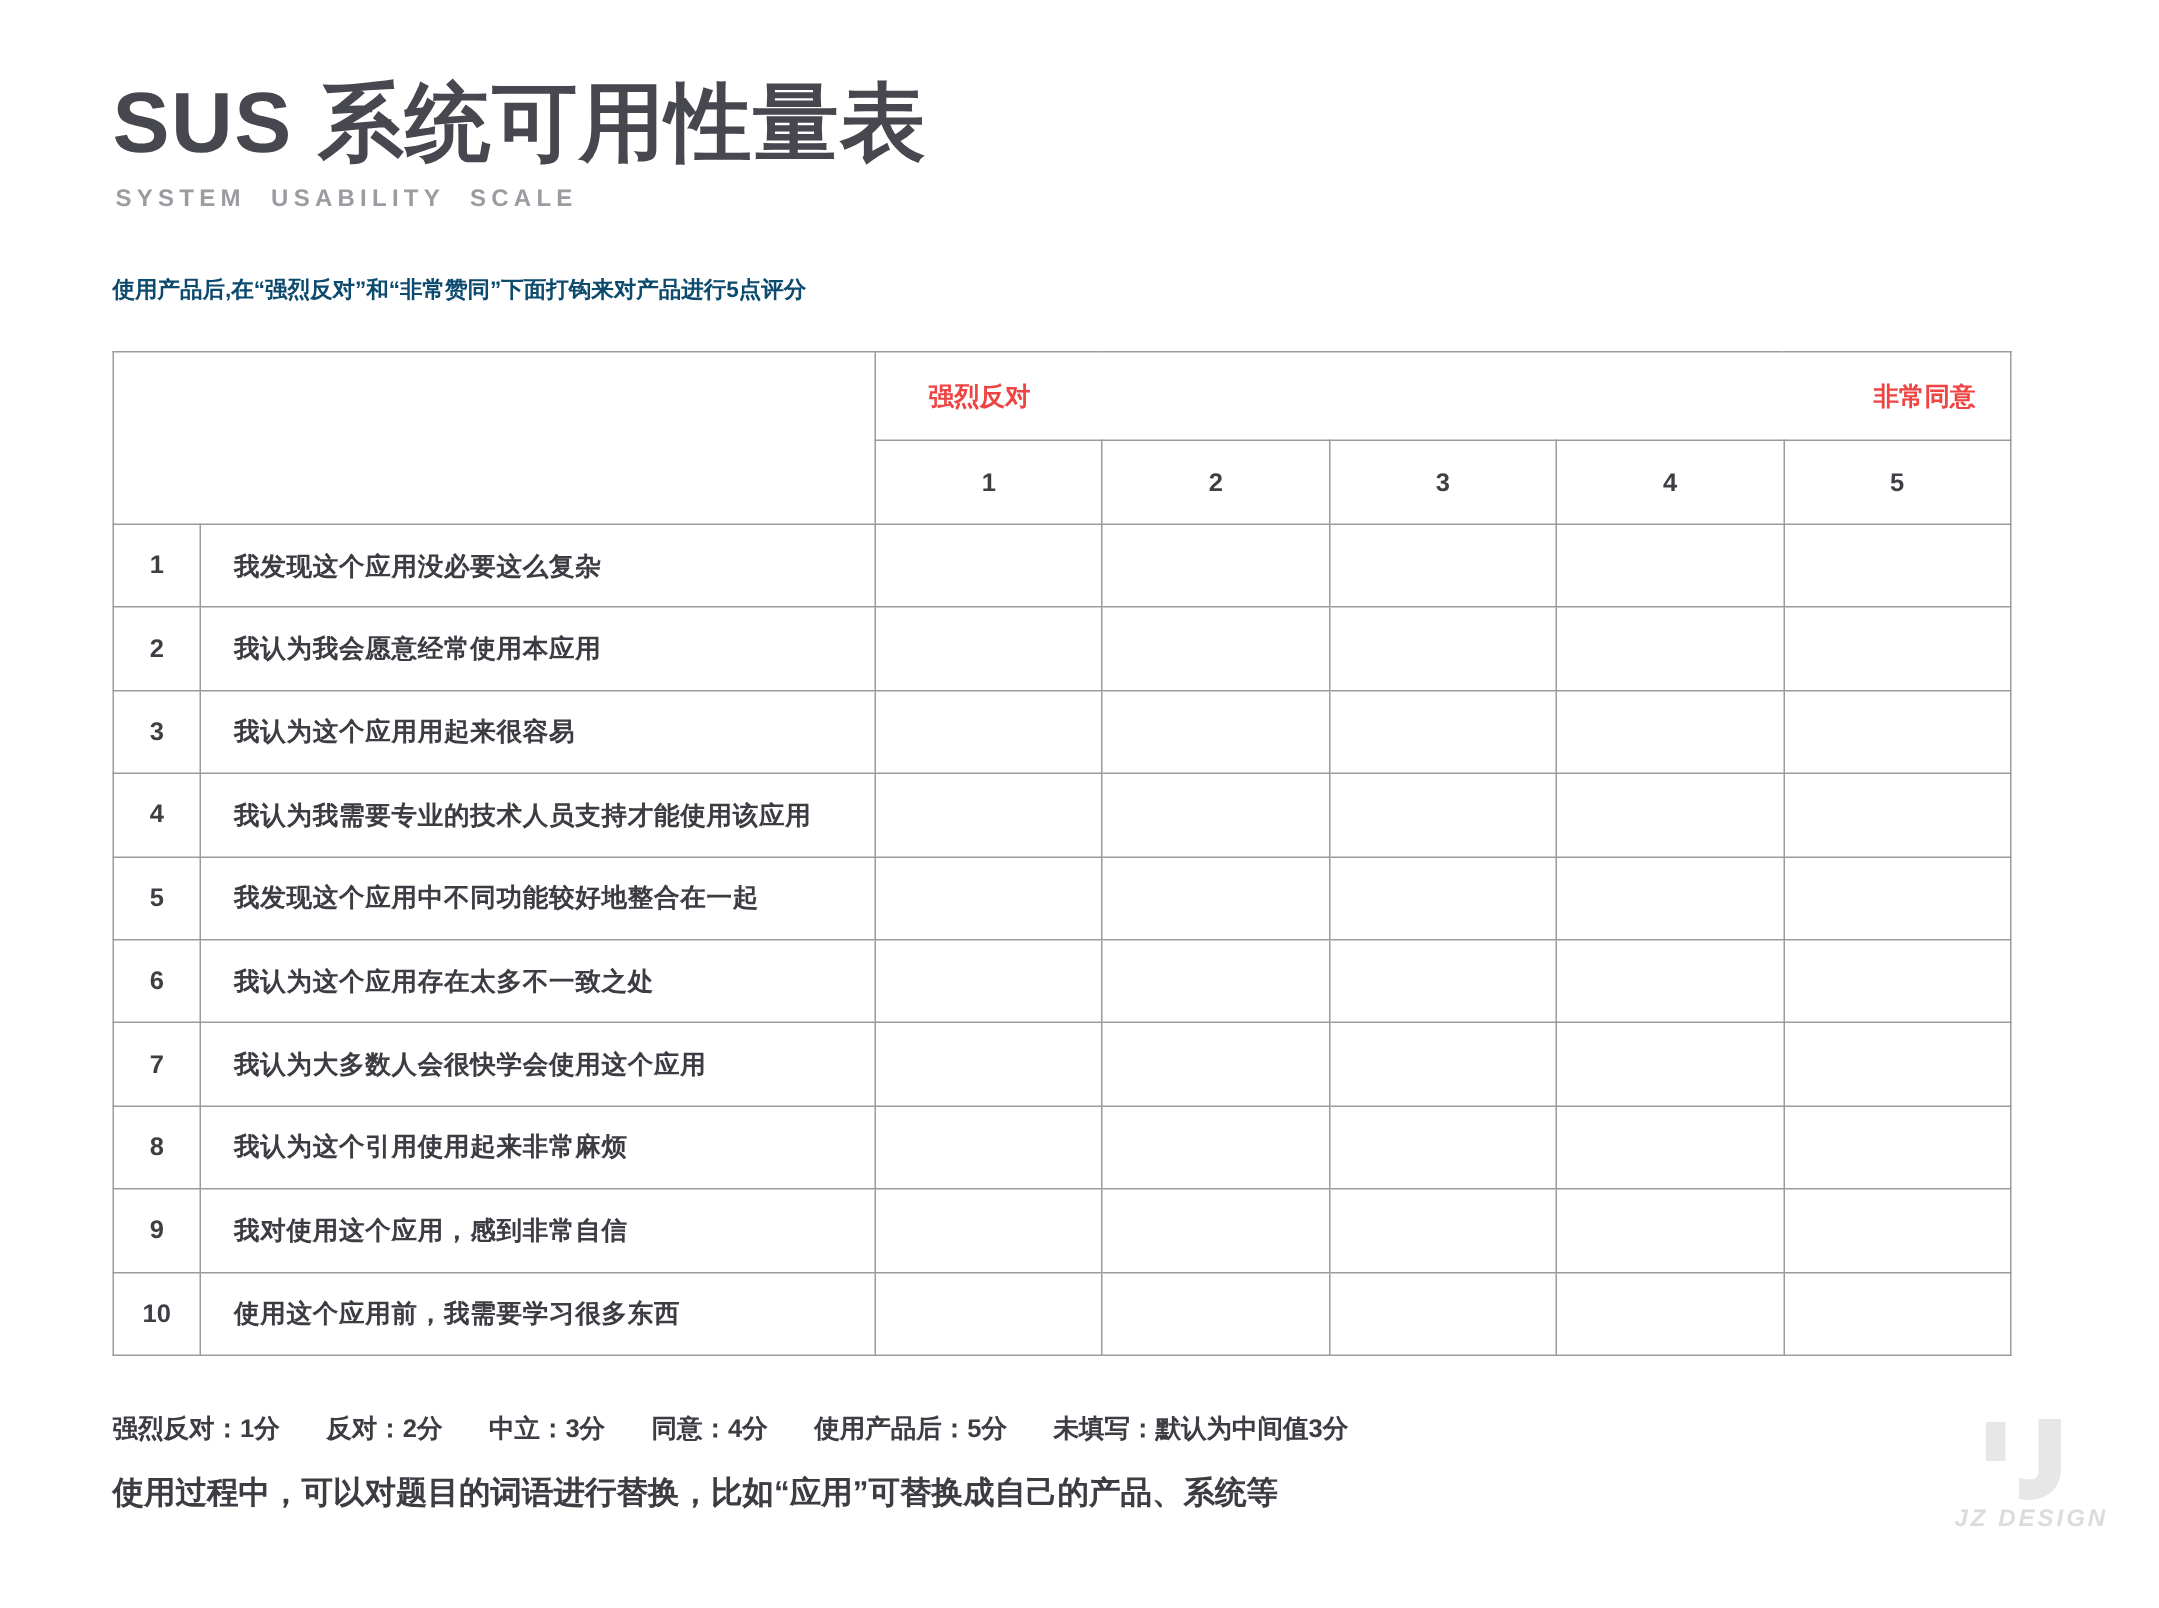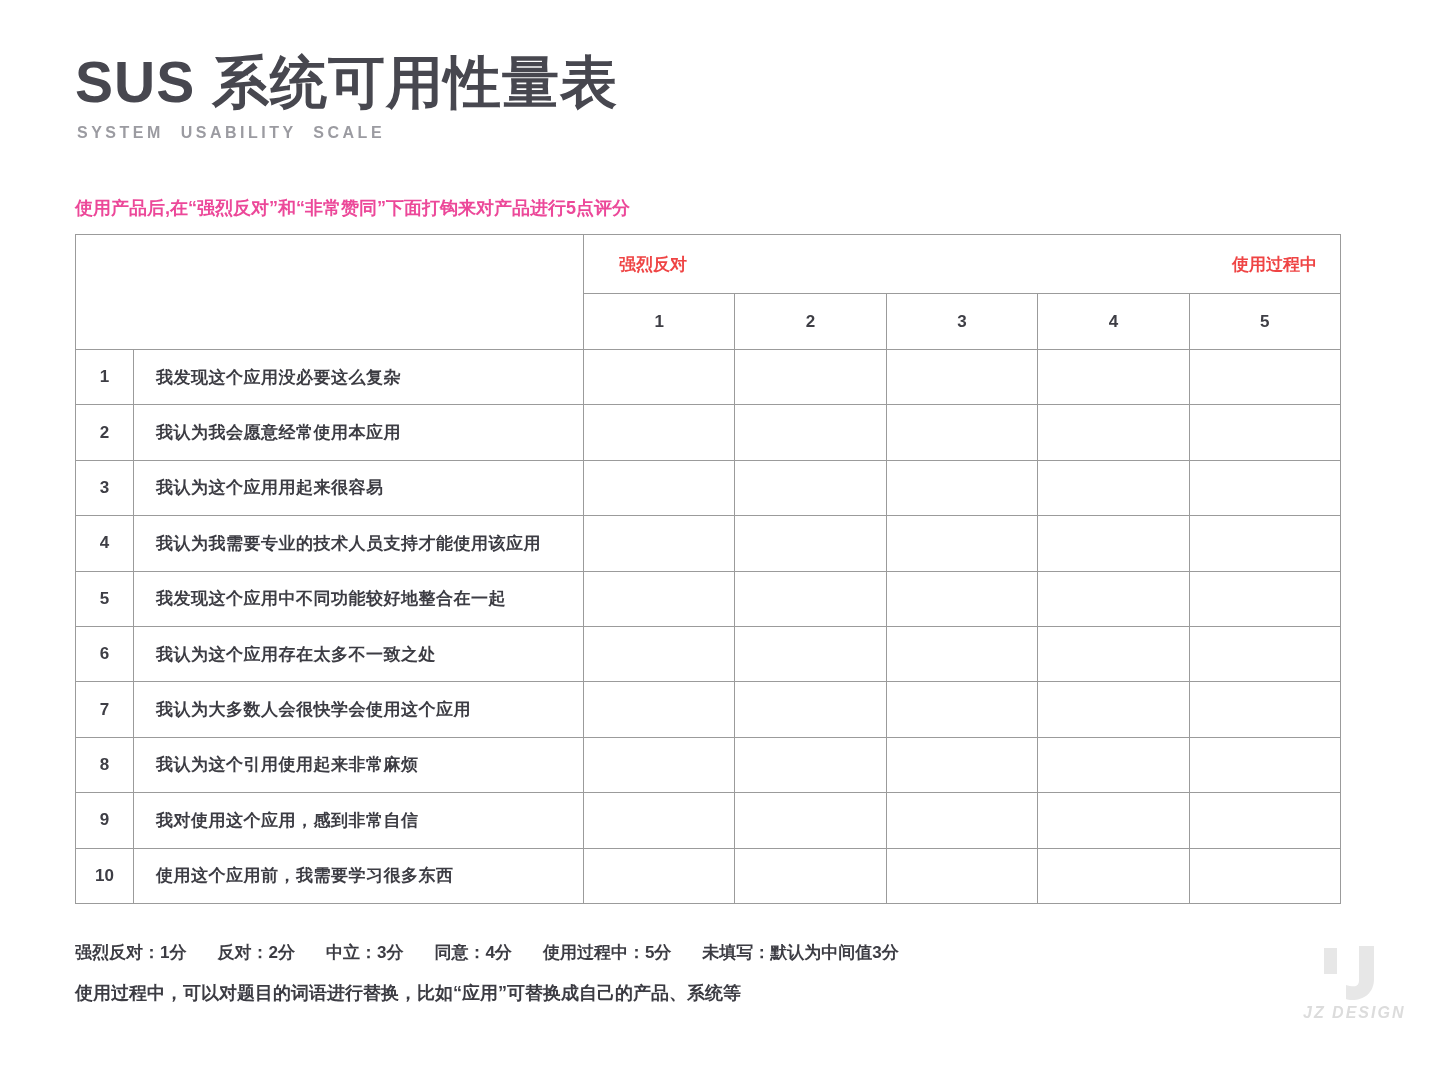--- a/index.html
+++ b/index.html
@@ -21,22 +21,22 @@
     position: absolute; left: 75px; top: 50px;
     font-size: 57px; font-weight: 900; line-height: 1.15;
     color: #47474f; letter-spacing: 1px;
   }
   .subtitle {
     position: absolute; left: 77px; top: 124px;
     font-size: 16px; font-weight: 700;
     color: #9b9ba1; letter-spacing: 3.5px; word-spacing: 9px; text-align: right;
   }
   .instruction {
-    position: absolute; left: 75px; top: 196px;
-    font-size: 18px; font-weight: 600; color: #ec4899;
+    position: absolute; left: 75px; top: 184px;
+    font-size: 15px; font-weight: 600; color: #0c4a6e;
   }
 
   
   table.sus {
     position: absolute; left: 75px; top: 234px;
     width: 1265px;
     border-collapse: collapse; table-layout: fixed;
   }
   table.sus td { border: 1px solid #9b9b9b; background: #ffffff; }
 
@@ -68,21 +68,21 @@
   
   .legend-line {
     position: absolute; left: 75px; top: 941px;
     font-size: 17px; font-weight: 600; color: #3c3c43;
     white-space: nowrap;
   }
   .legend-line span { margin-right: 31px; }
   .legend-line span:last-child { margin-right: 0; }
   .note-line {
     position: absolute; left: 75px; top: 981px;
-    font-size: 18px; font-weight: 600; color: #3c3c43;
+    font-size: 21px; font-weight: 600; color: #3c3c43;
     white-space: nowrap;
   }
 
   
   .logo-mark { position: absolute; left: 1324px; top: 946px; width: 50px; height: 54px; }
   .logo-text {
     position: absolute; left: 1303px; top: 1004px; width: 100px;
     font-size: 16px; font-weight: 700; font-style: italic;
     letter-spacing: 2px; color: #dcdcdc; text-align: left;
     white-space: nowrap;
@@ -106,21 +106,21 @@
         <col style="width:151.4px">
         <col style="width:151.4px">
         <col style="width:151.4px">
     </colgroup>
     <tbody>
       <tr class="scale-row">
         <td class="corner" colspan="2" rowspan="2"></td>
         <td class="scale-cell" colspan="5">
           <div class="scale-flex">
             <span>强烈反对</span>
-            <span>使用过程中</span>
+            <span>非常同意</span>
           </div>
         </td>
       </tr>
       <tr class="nums-row">
           <td class="num-head">1</td>
           <td class="num-head">2</td>
           <td class="num-head">3</td>
           <td class="num-head">4</td>
           <td class="num-head">5</td>
         </tr>
@@ -213,21 +213,21 @@
           <td class="ans"></td>
           <td class="ans"></td>
           <td class="ans"></td>
           <td class="ans"></td>
           <td class="ans"></td>
         </tr>
       </tbody>
   </table>
 
   <div class="legend-line">
-    <span>强烈反对：1分</span><span>反对：2分</span><span>中立：3分</span><span>同意：4分</span><span>使用过程中：5分</span><span>未填写：默认为中间值3分</span>
+    <span>强烈反对：1分</span><span>反对：2分</span><span>中立：3分</span><span>同意：4分</span><span>使用产品后：5分</span><span>未填写：默认为中间值3分</span>
   </div>
   <div class="note-line">使用过程中，可以对题目的词语进行替换，比如“应用”可替换成自己的产品、系统等</div>
 
   <svg class="logo-mark" viewBox="0 0 50 54" xmlns="http://www.w3.org/2000/svg">
     <rect x="0" y="2" width="13" height="26" fill="#e7e7e7"></rect>
     <path d="M35 0 H50 V33 C50 46 41 54 28 54 C25.5 54 23.5 53.6 22 53 V39 C24.5 40 27 40.3 29.5 40.3 C33.5 40.3 35 38 35 34 Z" fill="#e7e7e7"></path>
   </svg>
   <div class="logo-text">JZ DESIGN</div>
 
 </div>

